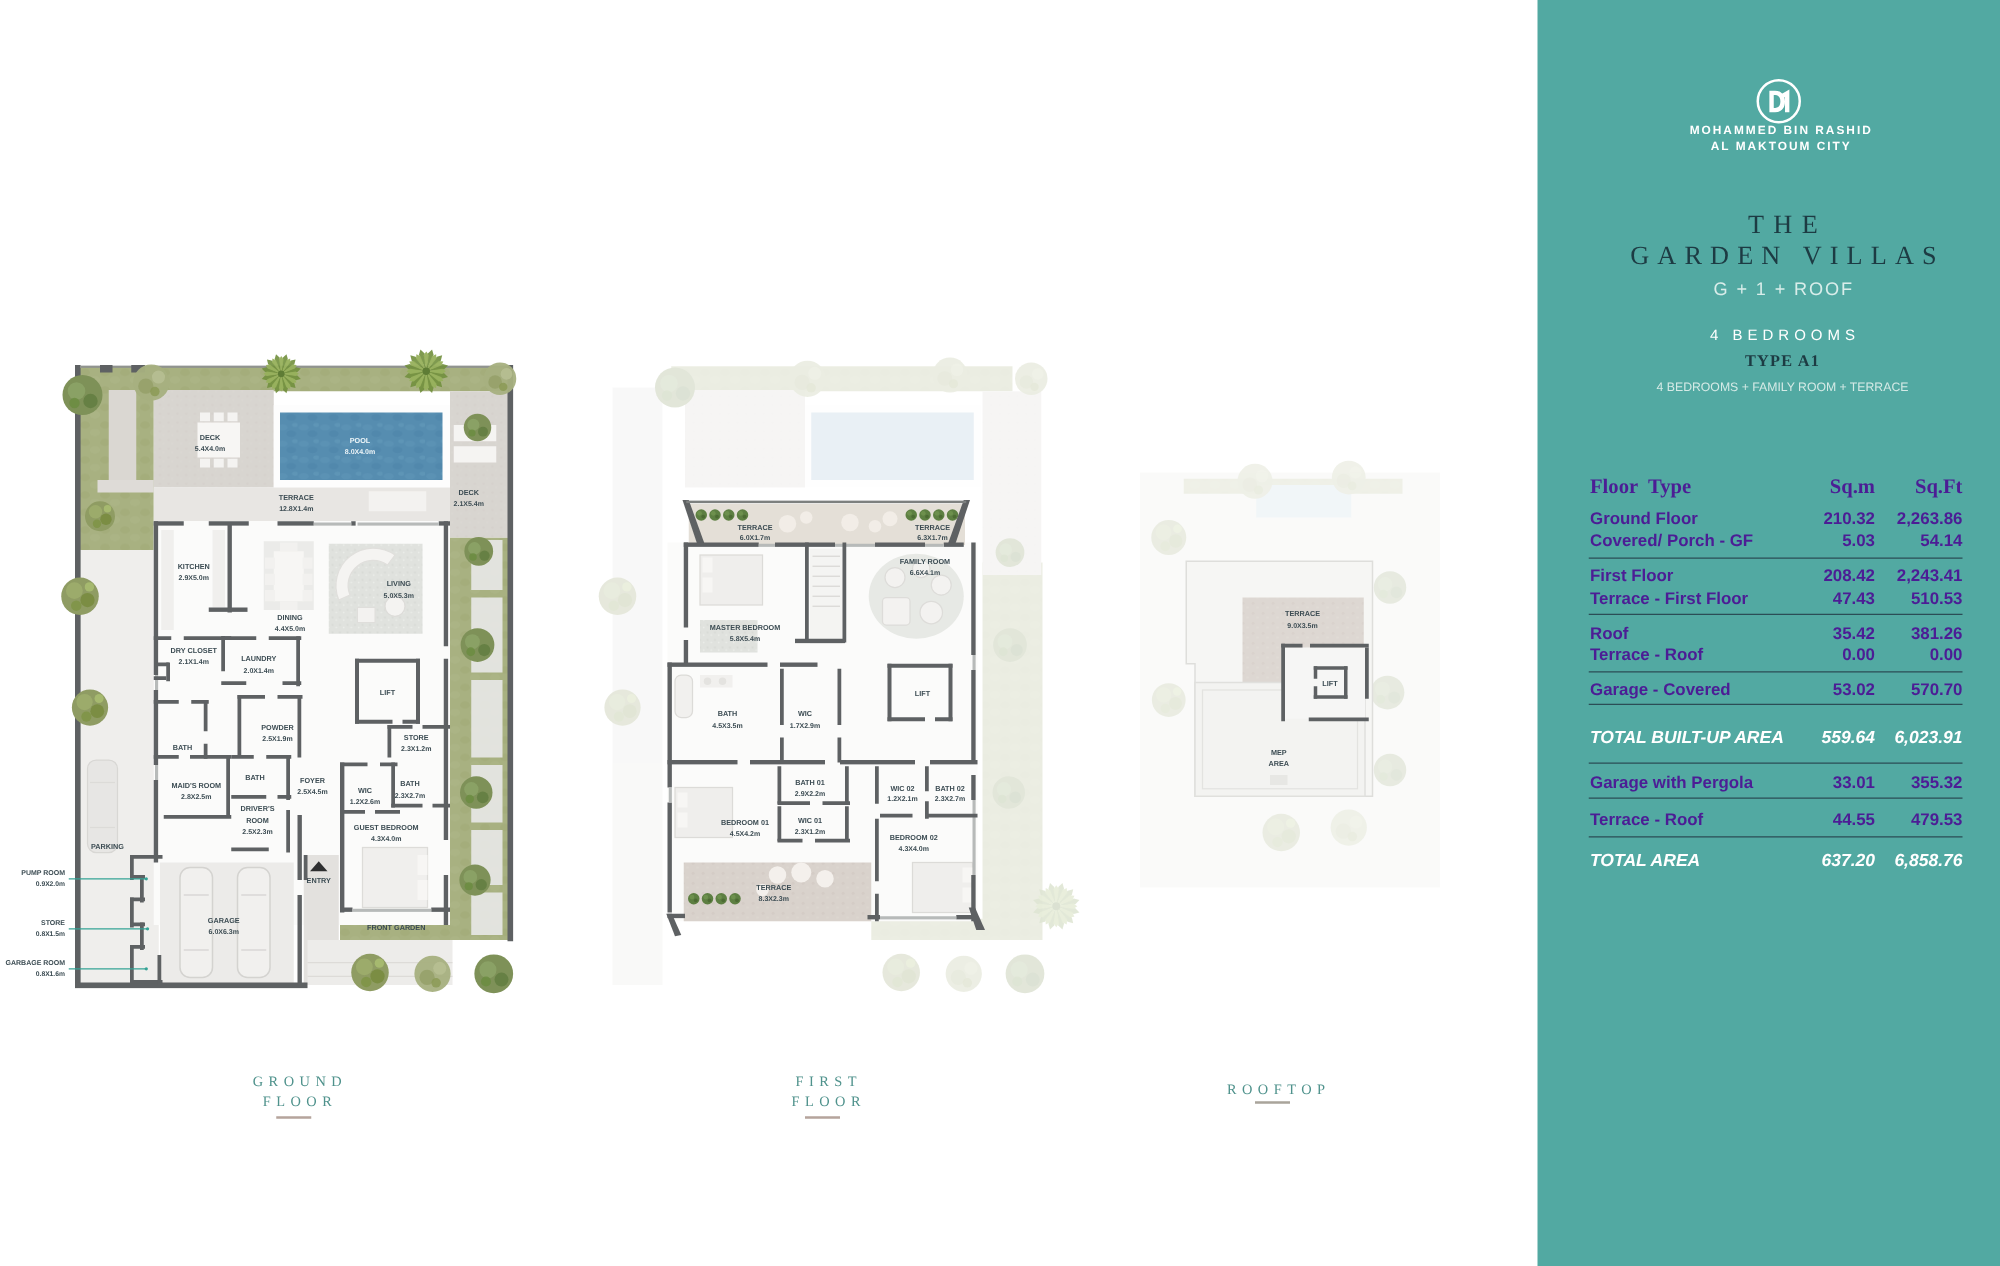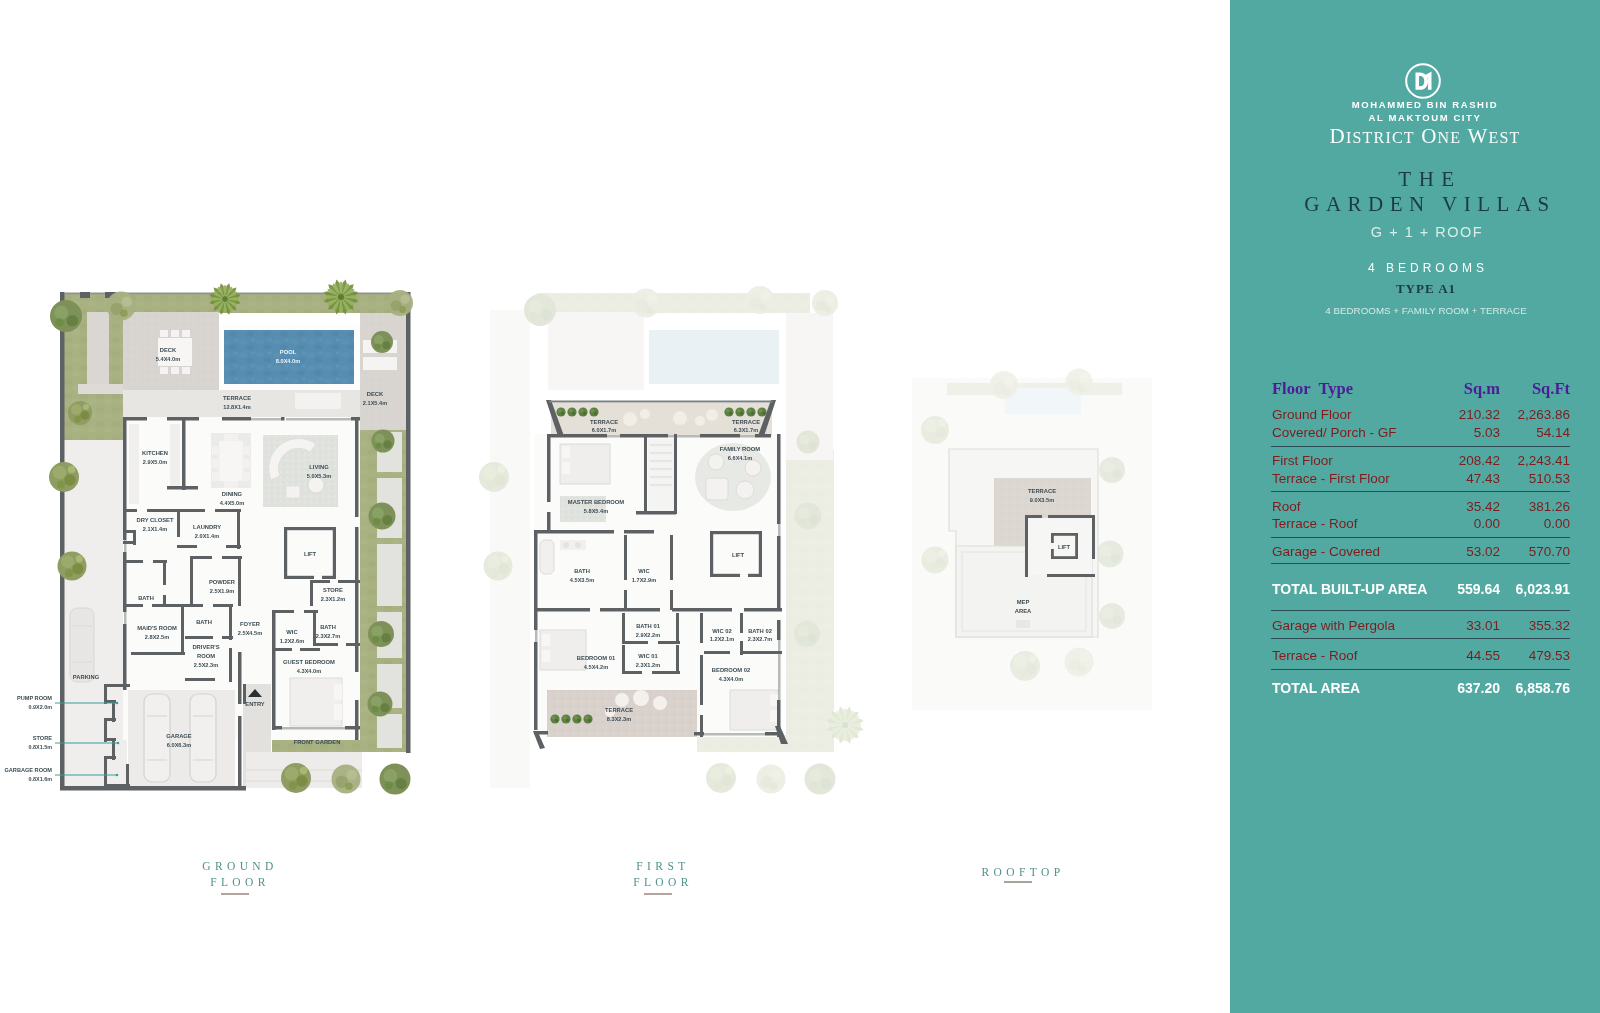--- a/index.html
+++ b/index.html
@@ -9,26 +9,26 @@
   
   .sb-small{font-weight:bold;color:#fff;letter-spacing:1.6px;font-size:9.5px;}
   .sb-dow{font-family:"Liberation Serif",serif;color:#fdfdfd;font-size:21px;letter-spacing:1.2px;}
   .sb-the{font-family:"Liberation Serif",serif;color:#1d3b43;font-size:21px;letter-spacing:7.5px;}
   .sb-gv{font-family:"Liberation Serif",serif;color:#1d3b43;font-size:21px;letter-spacing:6.5px;}
   .sb-g1{color:#d9edea;font-size:14.5px;letter-spacing:1.5px;}
   .sb-4b{color:#fff;font-size:12px;letter-spacing:4px;}
   .sb-type{font-family:"Liberation Serif",serif;color:#1d3b43;font-size:13px;letter-spacing:1px;font-weight:bold;}
   .sb-sub{color:#d5eae6;font-size:9.8px;letter-spacing:0;}
   
-  .trow{position:absolute;left:41px;width:300px;height:18px;font-size:13.5px;color:#7f1d1d;}
+  .trow{position:absolute;left:41px;width:300px;height:18px;font-size:13.5px;color:#4c1d95;font-weight:bold;}
   .trow .c1{position:absolute;left:1px;top:0;}
   .trow .c2{position:absolute;left:79px;width:150px;top:0;text-align:right;}
   .trow .c3{position:absolute;left:179px;width:120px;top:0;text-align:right;}
   .tline{position:absolute;left:41px;width:299px;height:1px;background:#2b4d56;}
-  .tbold{font-weight:bold;color:#fff;font-size:14px;}
+  .tbold{font-weight:bold;color:#fff;font-size:14px;font-style:italic;}
   .thead{font-family:"Liberation Serif",serif;font-size:16.5px;color:#4c1d95;font-weight:bold;}
   
   .ptitle{font-family:"Liberation Serif",serif;color:#4f928c;font-size:11.5px;letter-spacing:4.4px;line-height:16px;}
 </style>
 </head>
 <body>
 
 <svg class="abs" style="left:0;top:0" width="1230" height="1013" viewBox="0 0 1230 1013">
 <defs>
   <g id="treeA">
@@ -770,21 +770,20 @@
   <svg class="abs" style="left:173px;top:61px" width="40" height="40" viewBox="0 0 40 40">
     <circle cx="20" cy="20" r="16.8" fill="none" stroke="#fff" stroke-width="2"></circle>
     <path d="M12.5,11.5 L17,11.5 C22,11.5 25,15 25,20.2 C25,25.5 22,28.8 17,28.8 L12.5,28.8 Z M16,15 L16,25.3 L17.2,25.3 C19.8,25.3 21.3,23.4 21.3,20.2 C21.3,17 19.8,15 17.2,15 Z" fill="#fff" fill-rule="evenodd"></path>
     <path d="M21.5,14.5 L28.5,10.5 L28.5,28.8 L25,28.8 L25,16.5 L22.5,17.9 Z" fill="#fff"></path>
   </svg>
 
   <div class="abs ctr sb-small" style="left:25px;top:99px;width:340px;">MOHAMMED BIN RASHID</div>
 
   <div class="abs ctr sb-small" style="left:25px;top:112px;width:340px;">AL MAKTOUM CITY</div>
 
-  <div class="abs ctr sb-dow" style="left:25px;top:124px;width:340px;">D<span style="font-size:16px">ISTRICT</span> O<span style="font-size:16px">NE</span> W<span style="font-size:16px">EST</span></div>
 
   <div class="abs ctr sb-the" style="left:30px;top:167px;width:340px;">THE</div>
 
   <div class="abs ctr sb-gv" style="left:30px;top:192px;width:340px;">GARDEN VILLAS</div>
 
   <div class="abs ctr sb-g1" style="left:27px;top:224px;width:340px;">G + 1 + ROOF</div>
 
   <div class="abs ctr sb-4b" style="left:28px;top:261px;width:340px;">4 BEDROOMS</div>
 
   <div class="abs ctr sb-type" style="left:26px;top:281px;width:340px;">TYPE A1</div>

